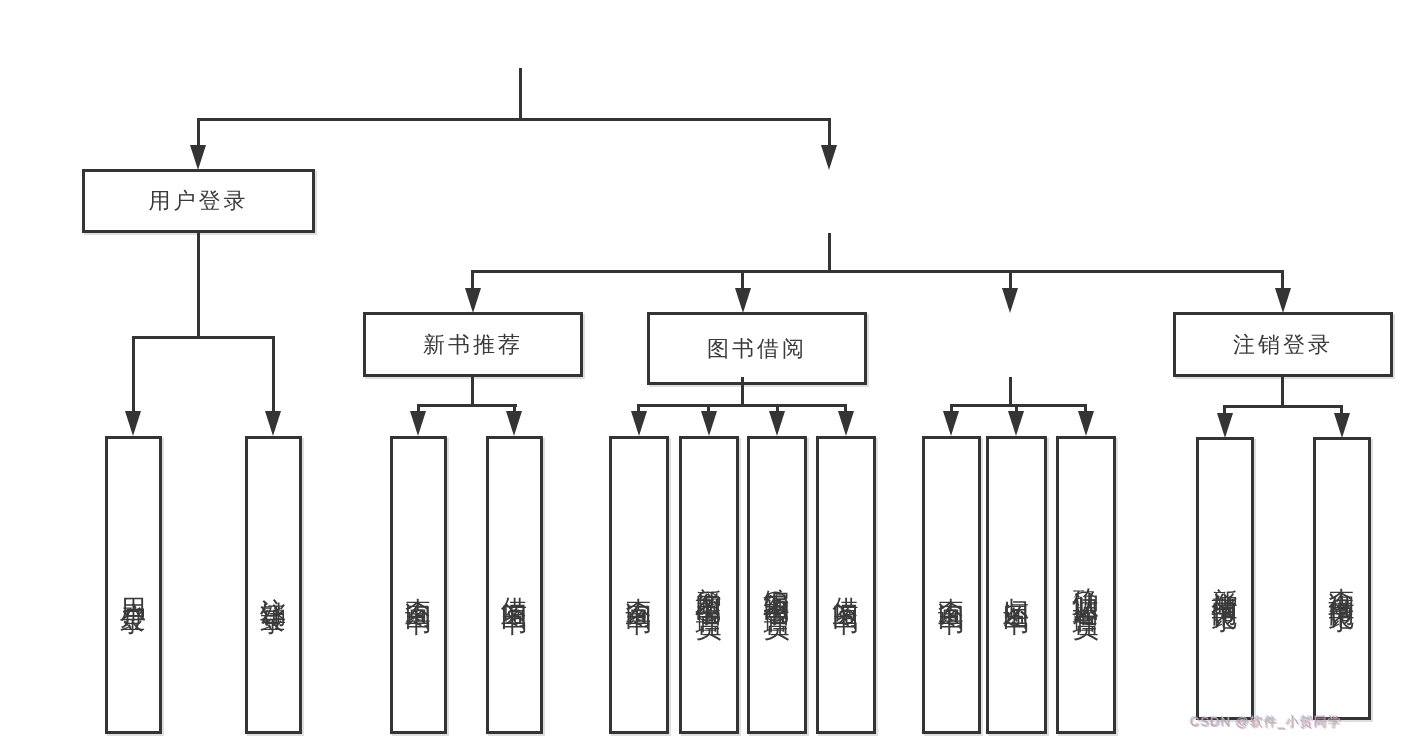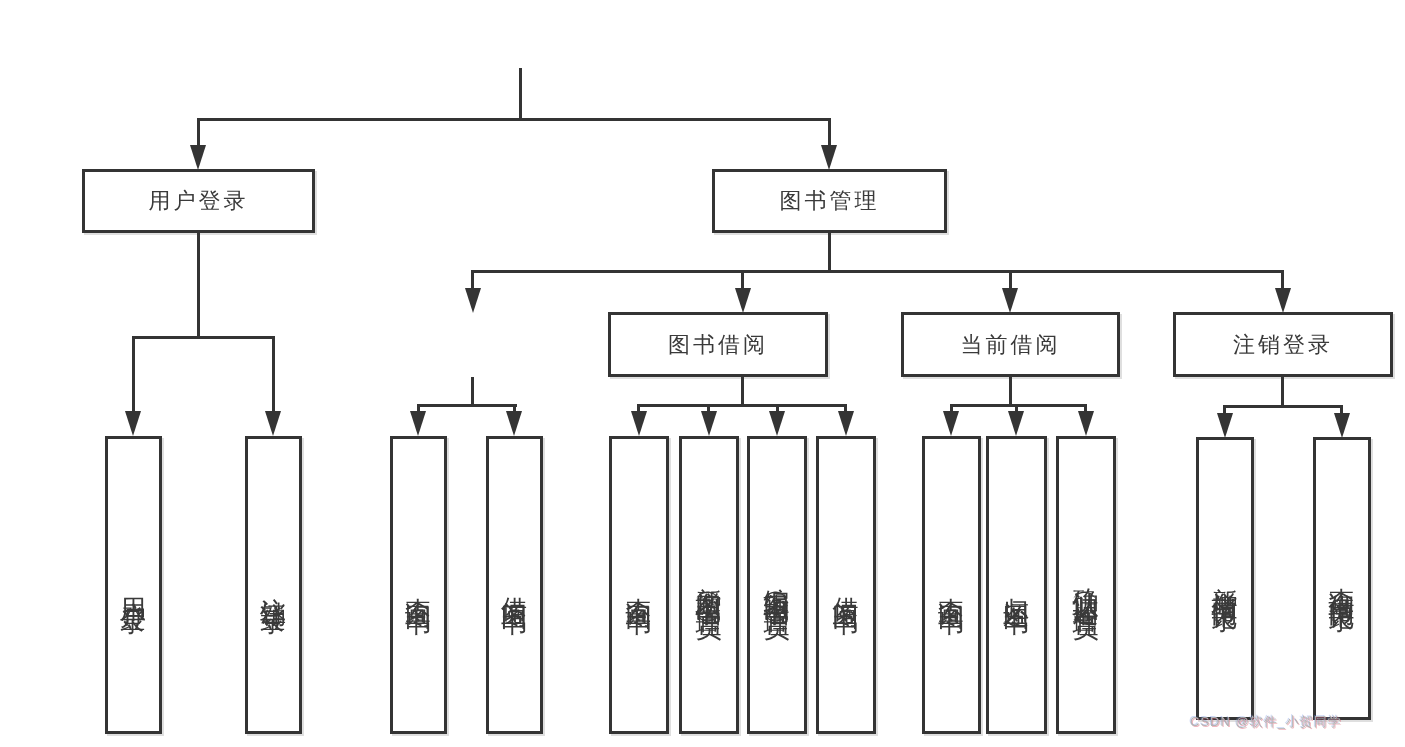--- a/index.html
+++ b/index.html
@@ -70,47 +70,44 @@
   <div class="line" style="left:519px;top:68px;width:3px;height:53px"></div>
   <div class="line" style="left:197px;top:118px;width:634px;height:3px"></div>
   <div class="line" style="left:197px;top:118px;width:3px;height:30px"></div>
   <div class="line" style="left:828px;top:118px;width:3px;height:30px"></div>
   <div class="arrow" style="left:190px;top:145px"></div>
   <div class="arrow" style="left:821px;top:145px"></div>
 
   <div class="box" style="left:82px;top:169px;width:233px;height:64px">
     <span class="hlabel">用户登录</span>
   </div>
-  <div class="box" style="left:712px;top:169px;width:235px;height:64px">
-    <span class="hlabel">图书管理</span>
-  </div>
 
   <div class="line" style="left:197px;top:233px;width:3px;height:106px"></div>
   <div class="line" style="left:132px;top:336px;width:143px;height:3px"></div>
   <div class="line" style="left:132px;top:336px;width:3px;height:78px"></div>
   <div class="line" style="left:272px;top:336px;width:3px;height:78px"></div>
   <div class="arrow" style="left:125px;top:411px"></div>
   <div class="arrow" style="left:265px;top:411px"></div>
 
   <div class="line" style="left:828px;top:233px;width:3px;height:40px"></div>
   <div class="line" style="left:471px;top:270px;width:813px;height:3px"></div>
   <div class="line" style="left:471px;top:270px;width:3px;height:22px"></div>
   <div class="line" style="left:741px;top:270px;width:3px;height:22px"></div>
   <div class="line" style="left:1009px;top:270px;width:3px;height:22px"></div>
   <div class="line" style="left:1281px;top:270px;width:3px;height:22px"></div>
   <div class="arrow" style="left:465px;top:288px"></div>
   <div class="arrow" style="left:735px;top:288px"></div>
   <div class="arrow" style="left:1002px;top:288px"></div>
   <div class="arrow" style="left:1275px;top:288px"></div>
 
-  <div class="box" style="left:608px;top:312px;width:220px;height:65px">
+  <div class="box" style="left:363px;top:312px;width:220px;height:65px">
+    <span class="hlabel">新书推荐</span>
+  </div>
+  <div class="box" style="left:647px;top:312px;width:220px;height:73px">
     <span class="hlabel">图书借阅</span>
-  </div>
-  <div class="box" style="left:901px;top:312px;width:219px;height:65px">
-    <span class="hlabel">当前借阅</span>
   </div>
   <div class="box" style="left:1173px;top:312px;width:220px;height:65px">
     <span class="hlabel">注销登录</span>
   </div>
 
   <div class="line" style="left:471px;top:377px;width:3px;height:30px"></div>
   <div class="line" style="left:417px;top:404px;width:100px;height:3px"></div>
   <div class="line" style="left:417px;top:404px;width:3px;height:10px"></div>
   <div class="line" style="left:513px;top:404px;width:3px;height:10px"></div>
   <div class="arrow" style="left:410px;top:411px"></div>

